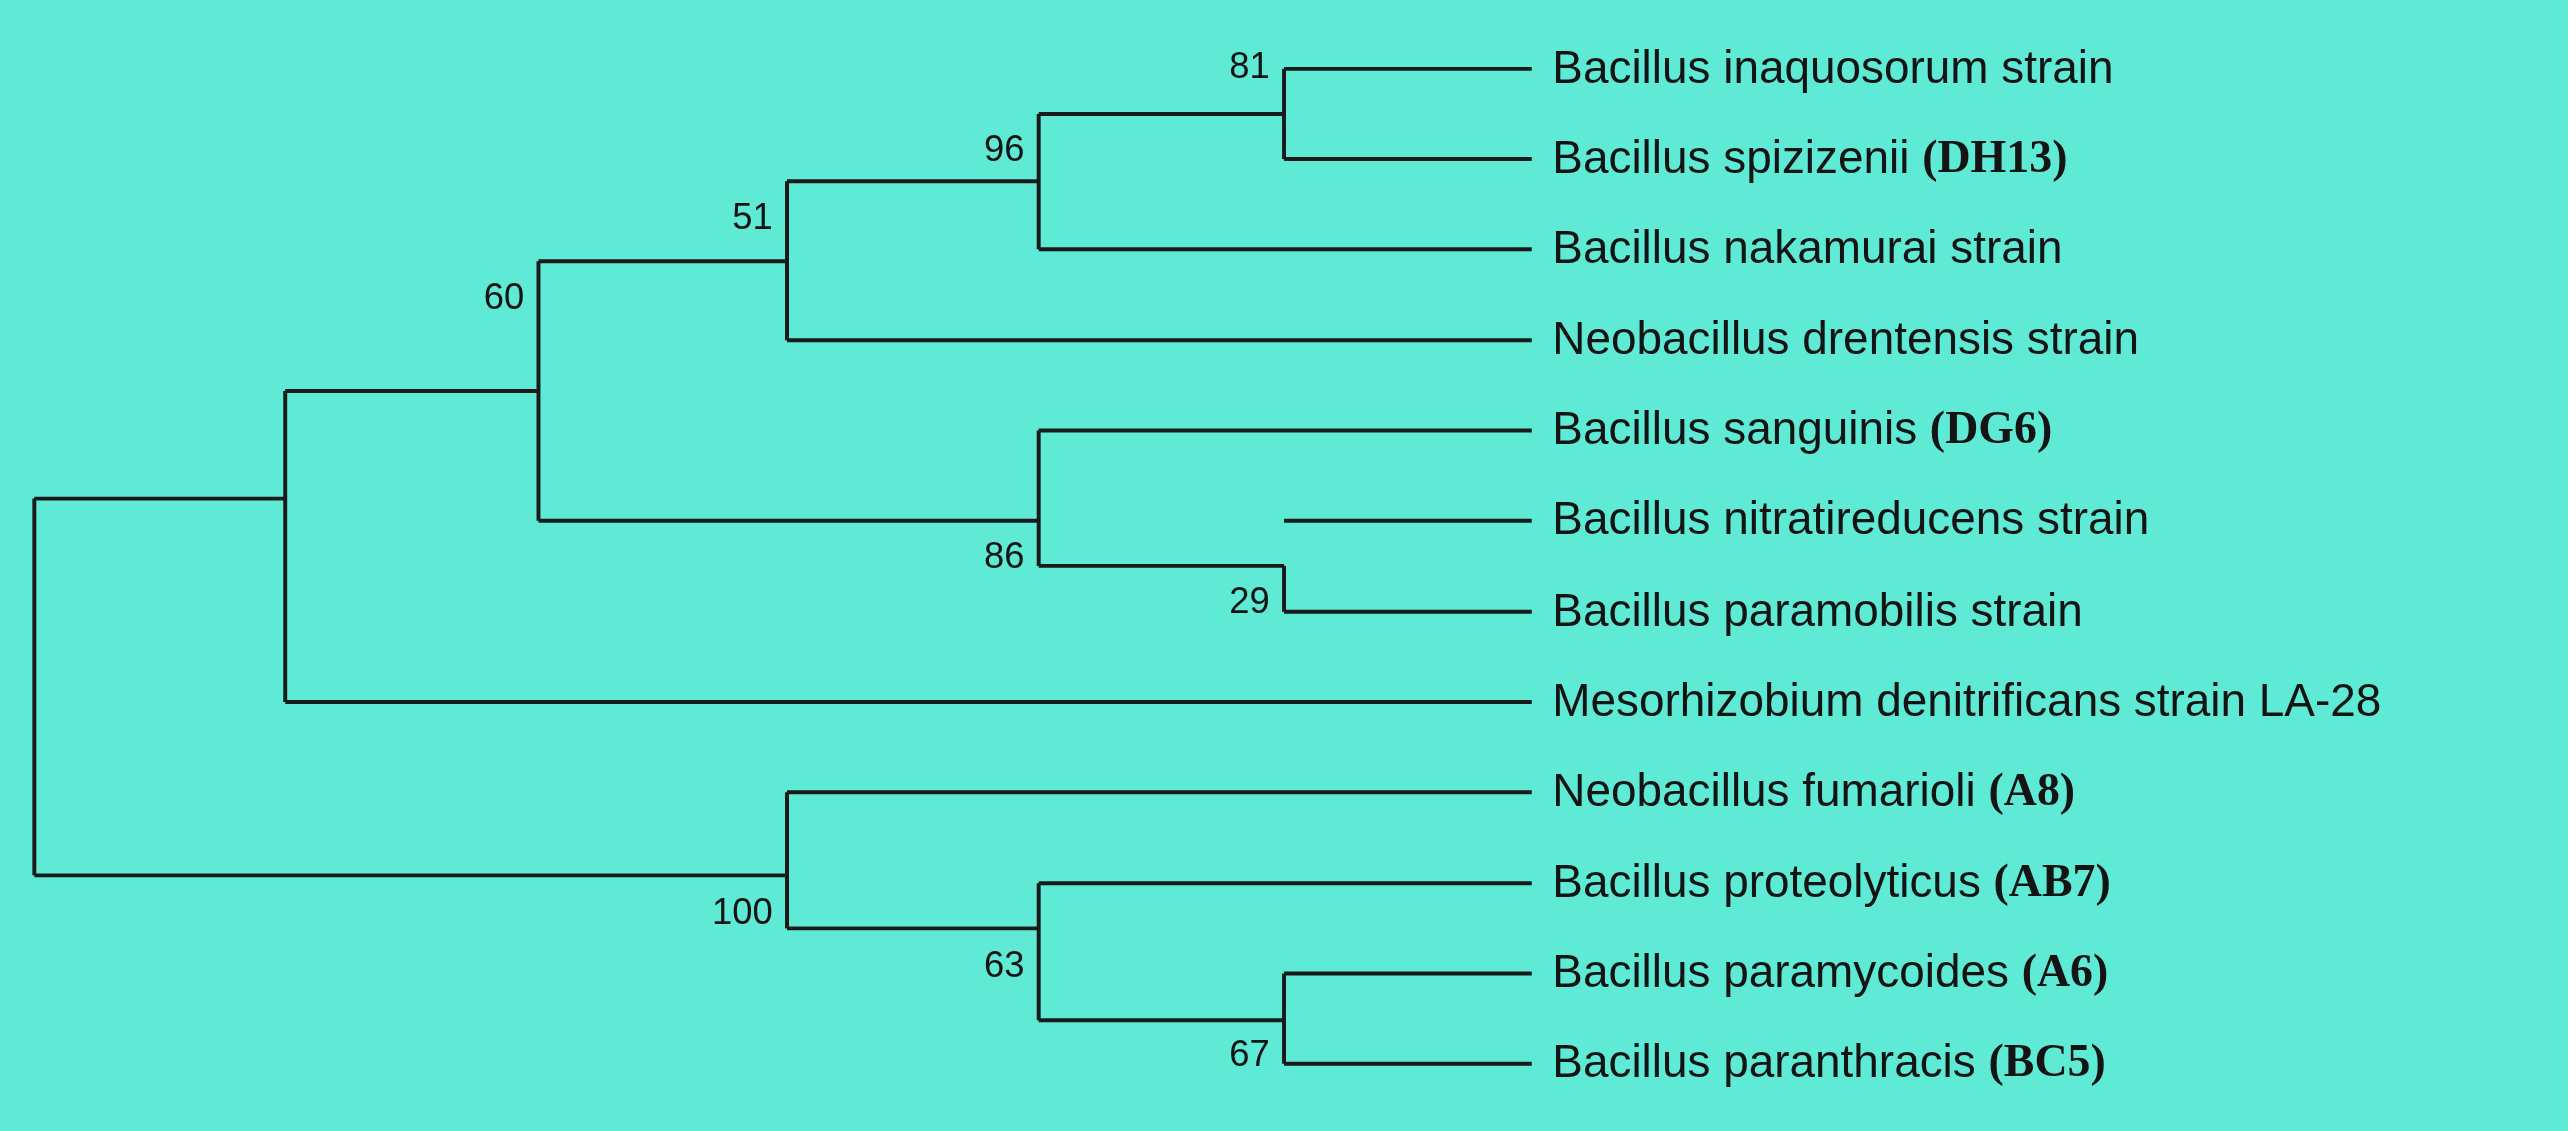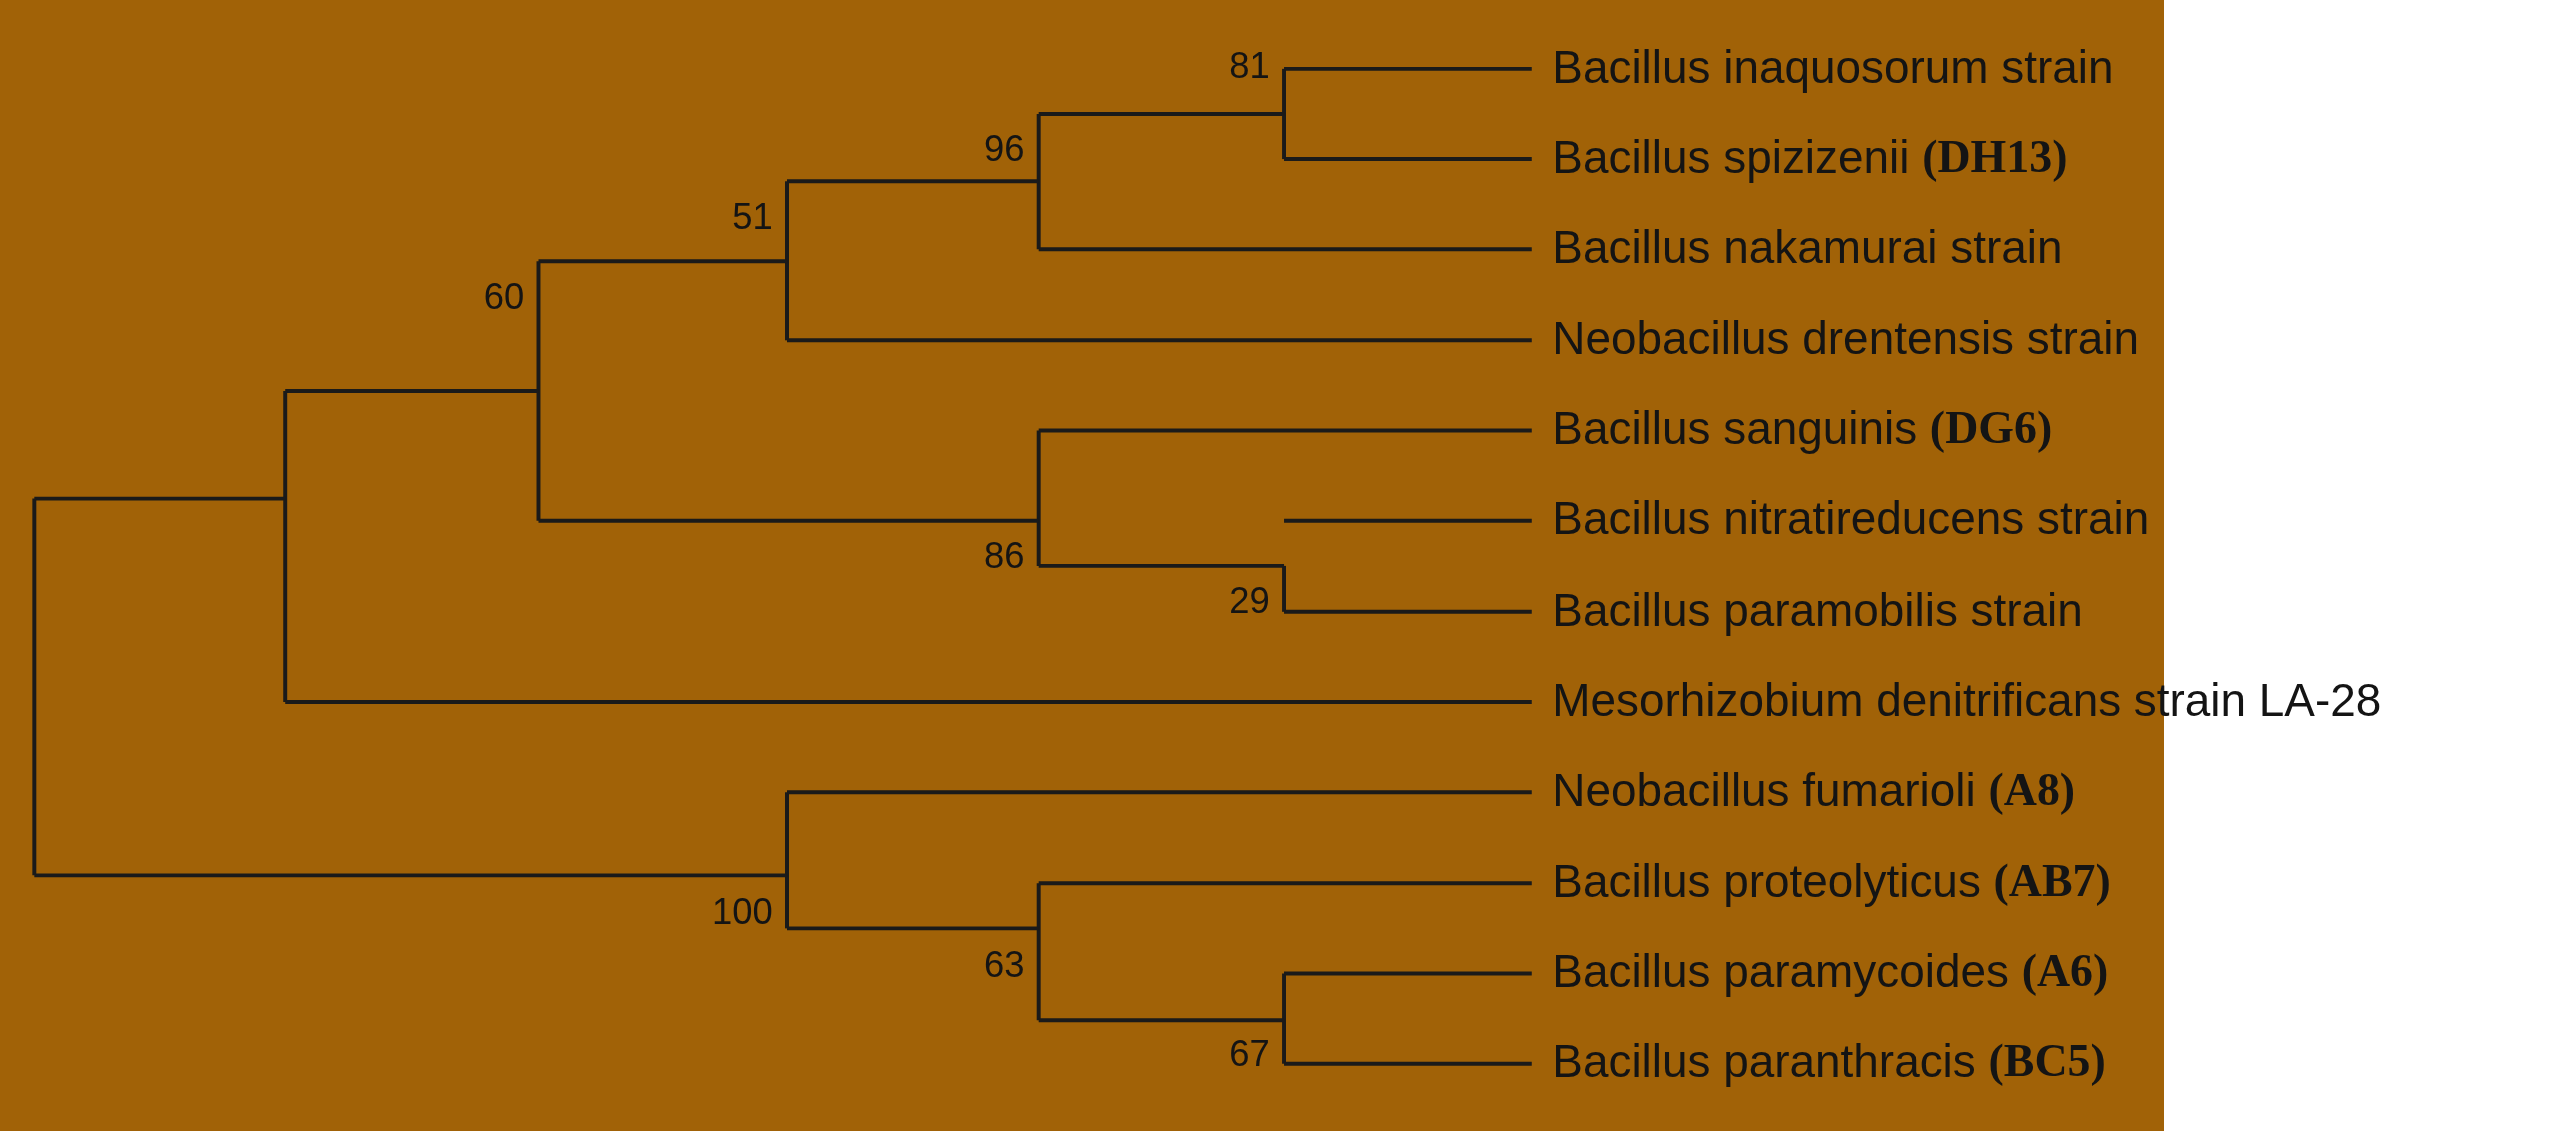--- a/index.html
+++ b/index.html
@@ -9,23 +9,23 @@
     background: #ffffff;
   }
   body {
     font-family: "Liberation Sans", sans-serif;
     width: 2576px;
     height: 1131px;
     overflow: hidden;
   }
   #tree-figure {
     position: relative;
-    width: 2164px;
+    width: 2568px;
     height: 1131px;
-    background: #a16207;
+    background: #5eead4;
   }
   #tree-svg {
     position: absolute;
     top: 0;
     left: 0;
     width: 2576px;
     height: 1131px;
     display: block;
   }
   .branch-line {

